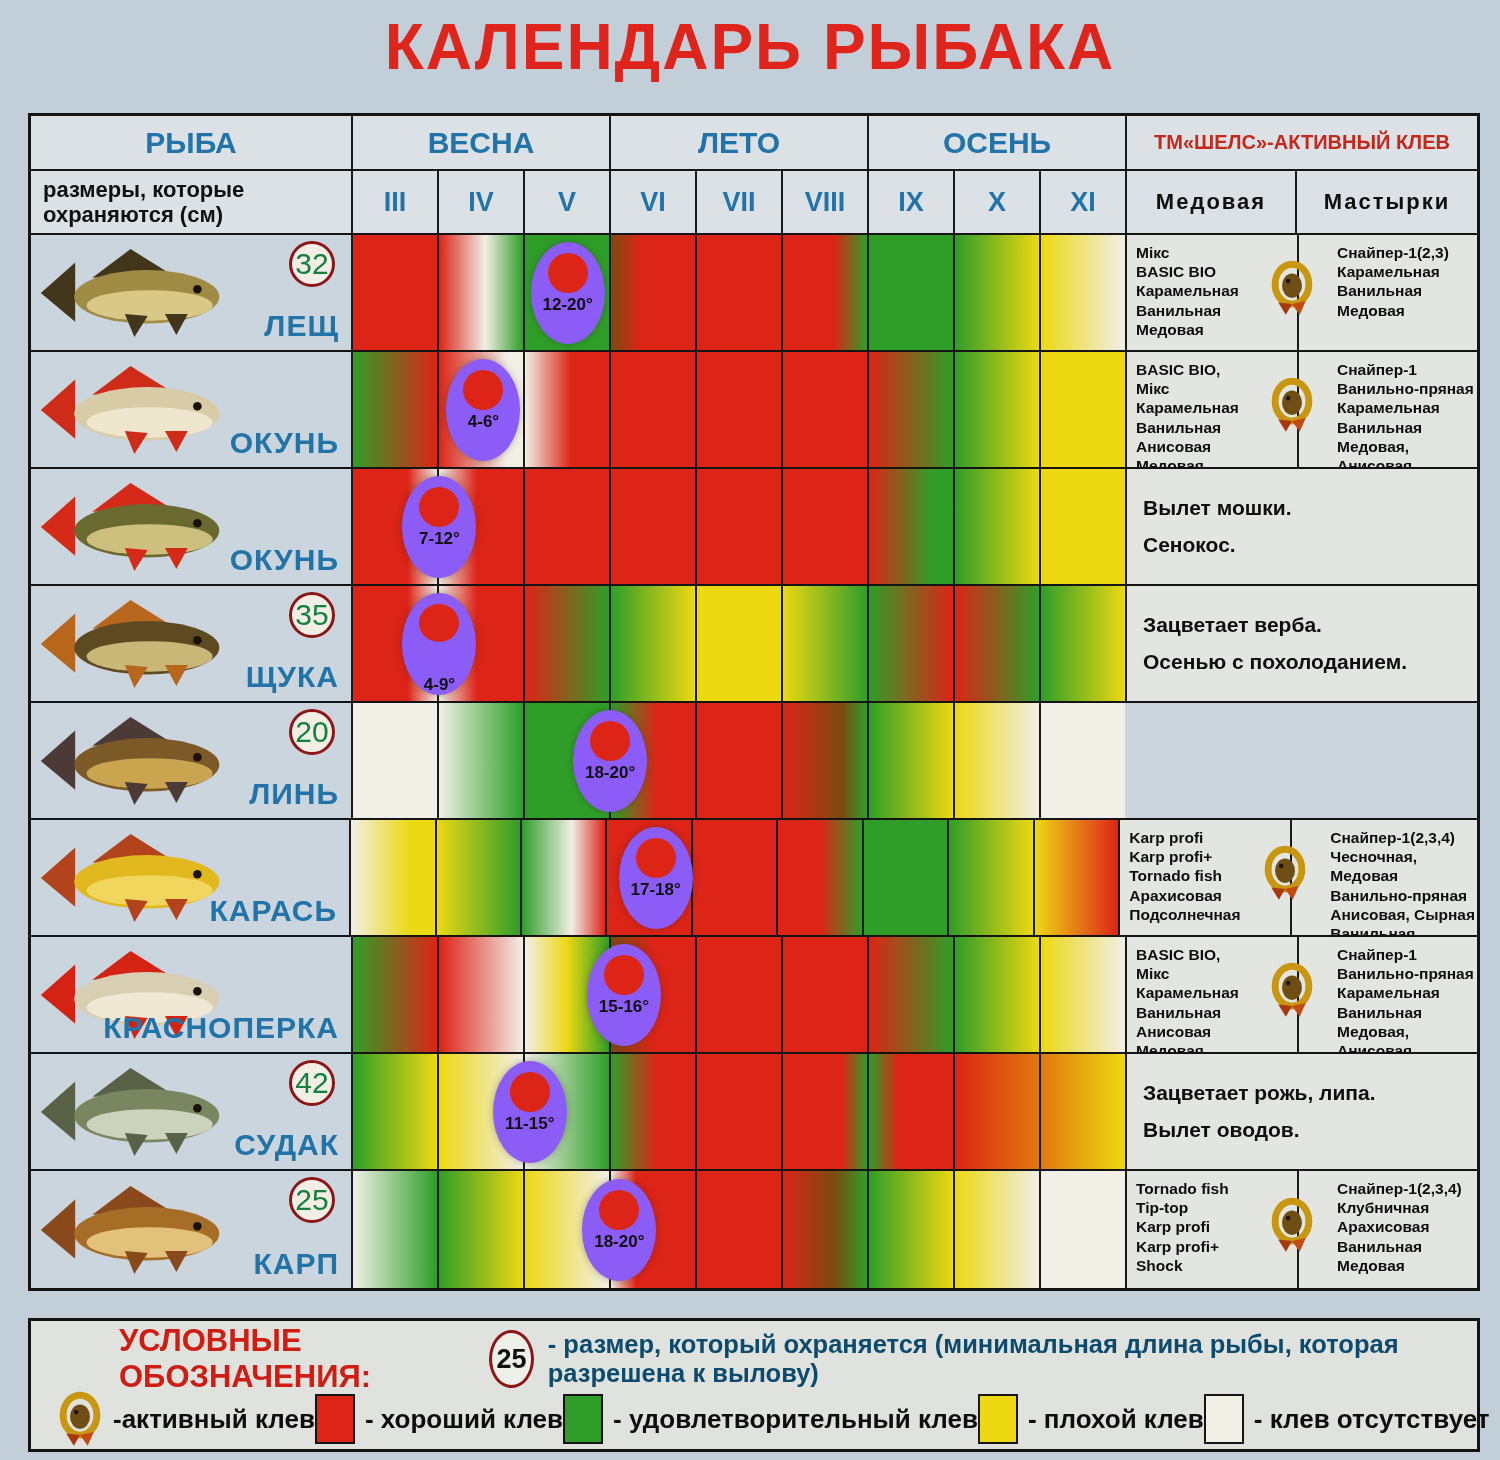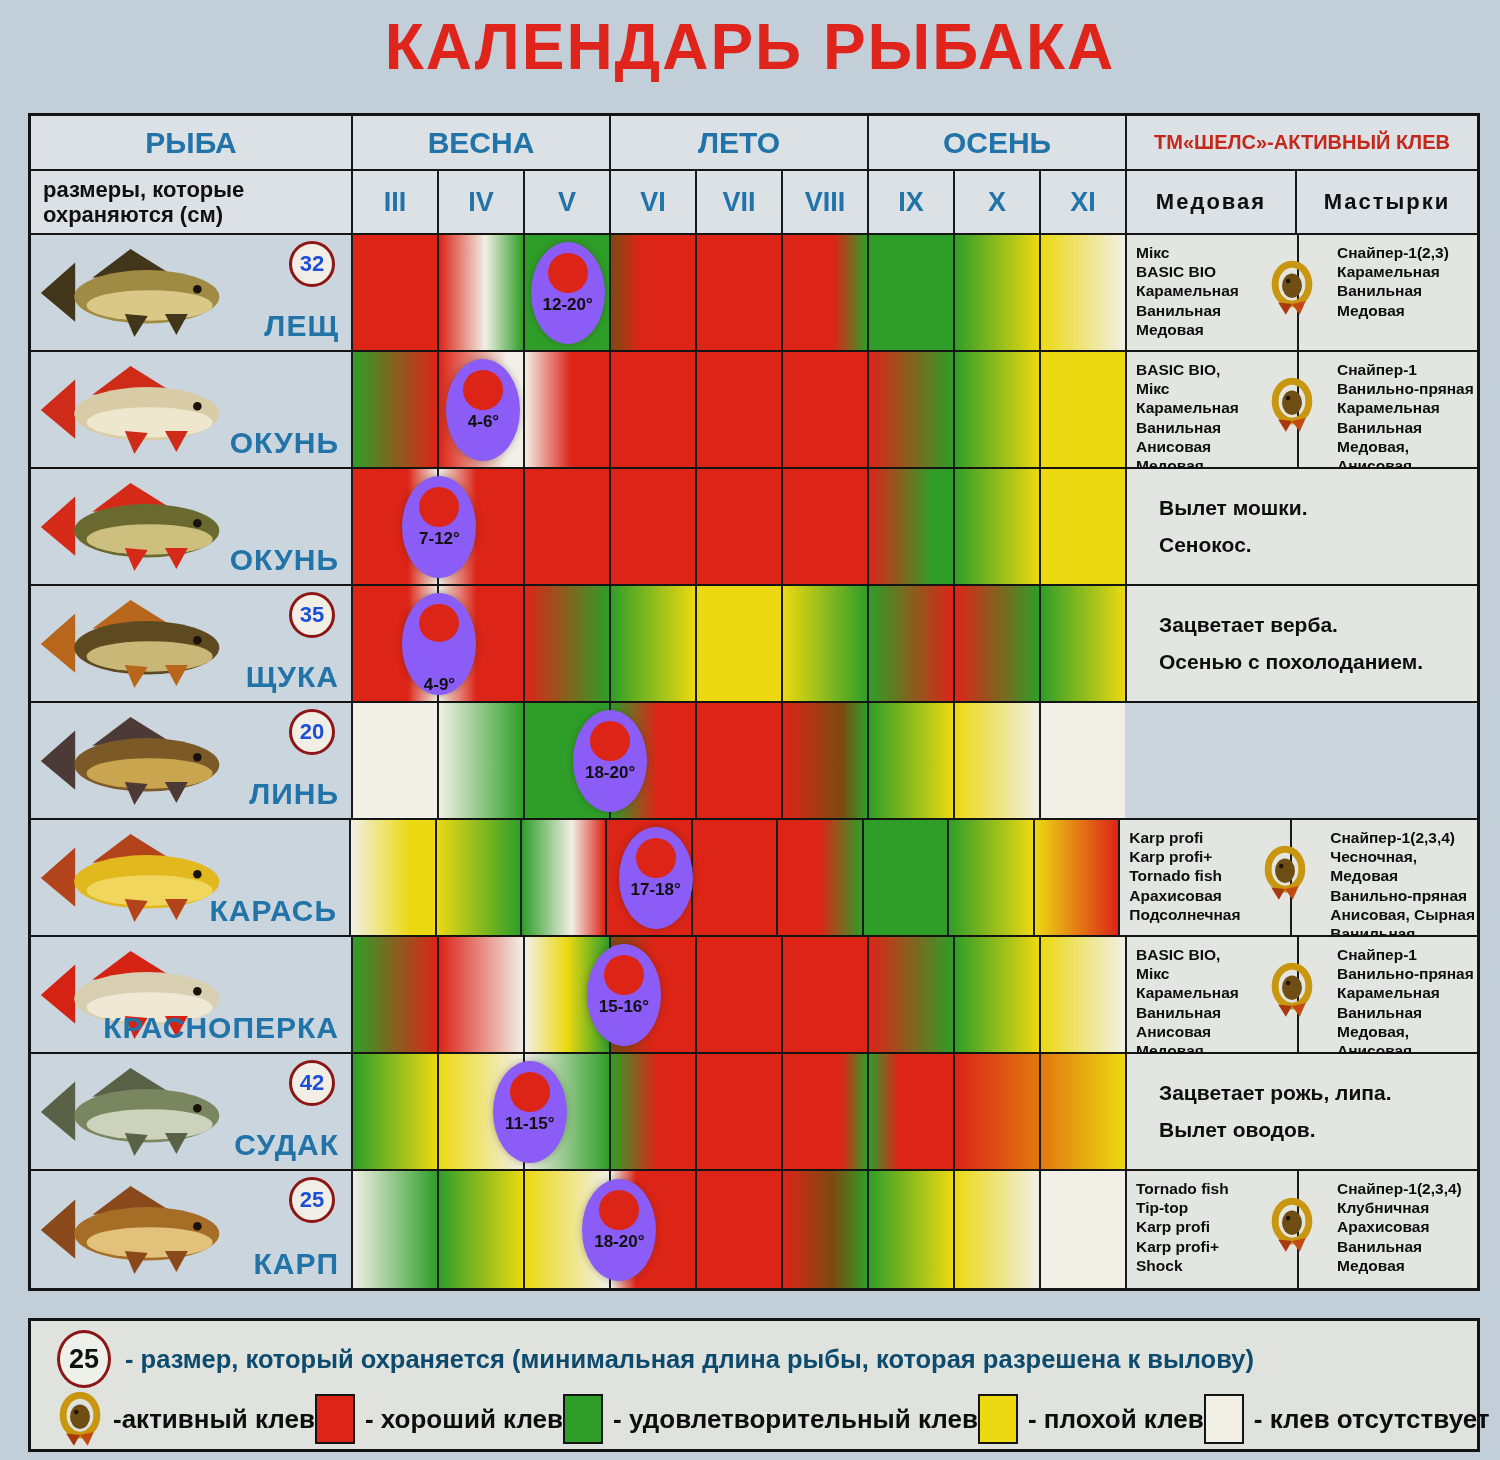--- a/index.html
+++ b/index.html
@@ -19,33 +19,33 @@
   .c-months{width:774px;display:flex}
   .mh{flex:1;display:flex;align-items:center;justify-content:center;font-weight:bold;color:#2173a8;font-size:27px;border-left:2px solid #1a1a1a}
   .mh:first-child{border-left:none}
   .c-ph{width:170px}
   .c-mh2{flex:1}
   .c-ph,.c-mh2{display:flex;align-items:center;justify-content:center;font-weight:bold;font-size:22px;color:#101010;letter-spacing:2px}
   .row{display:flex;height:117px;border-bottom:2px solid #141414;position:relative;background:#cbd5dd}
   .row:last-child{border-bottom:none}
   .fish-cell{width:320px;position:relative;background:#cbd5dd}
   .fish-svg{position:absolute;left:6px;top:50%;transform:translateY(-50%);width:210px;height:96px}
-  .size-badge{position:absolute;top:6px;right:16px;width:46px;height:46px;border:3px solid #8c1515;border-radius:50%;background:#f1eee6;display:flex;align-items:center;justify-content:center;font-size:22px;font-weight:bold;color:#1d4ed8}
+  .size-badge{position:absolute;top:6px;right:16px;width:46px;height:46px;border:3px solid #8c1515;border-radius:50%;background:#f1eee6;display:flex;align-items:center;justify-content:center;font-size:30px;font-weight:normal;color:#15803d}
   .fish-name{position:absolute;right:12px;bottom:7px;font-size:30px;font-weight:bold;color:#2173a8;letter-spacing:1px;white-space:nowrap}
   .month-grid{width:774px;display:flex;position:relative}
   .mcell{flex:1;border-left:2px solid #1a1a1a}
   .mcell:first-child{border-left:none}
   .marker{position:absolute;top:50%;transform:translate(-50%,-50%);width:74px;height:102px;background:#8b5cf6;border-radius:50%;z-index:4;display:flex;flex-direction:column;align-items:center;box-shadow:0 0 7px rgba(40,40,40,.35)}
   .marker .dot{width:40px;height:40px;border-radius:50%;background:#dc2417;margin-top:11px}
   .marker .t{font-size:17px;font-weight:bold;color:#101010;margin-top:2px;white-space:nowrap}
   .right{flex:1;position:relative;background:#e3e5e0;display:flex}
   .privady{width:170px;padding:8px 2px 2px 9px}
   .mastyrki{flex:1;border-left:2px solid #1a1a1a;padding:8px 2px 2px 38px}
   .bait-line{font-weight:bold;font-size:15.5px;line-height:1.24;color:#0e0e0e;white-space:nowrap}
-  .note{flex:1;display:flex;flex-direction:column;justify-content:center;gap:13px;padding-left:32px}
+  .note{flex:1;display:flex;flex-direction:column;justify-content:center;gap:13px;padding-left:16px}
   .note-line{font-weight:bold;font-size:21px;color:#0e0e0e}
   .logo{position:absolute;left:170px;top:50%;transform:translate(-50%,-50%);width:56px;height:68px;z-index:3}
   .legend{position:absolute;left:28px;top:1318px;width:1452px;height:134px;border:3px solid #141414;background:#dfe2dd;padding:6px 22px 4px 26px}
   .lg1{display:flex;align-items:center;gap:14px;height:64px}
   .lg-head{color:#cf1d14;font-weight:bold;font-size:31px;margin-left:62px}
   .lg-badge{width:54px;height:58px;border:3px solid #8c1515;border-radius:50%;background:#eef0ea;display:flex;align-items:center;justify-content:center;font-weight:bold;font-size:27px;color:#111}
   .lg-text{font-weight:bold;font-size:25.5px;color:#0c4a6e}
   .lg2{display:flex;align-items:center;height:56px;justify-content:space-between;padding-right:26px}
   .lg-item{display:flex;align-items:center;gap:10px}
   .lg-item .lab{font-weight:bold;font-size:26px;color:#0e0e0e;white-space:nowrap}
@@ -483,20 +483,21 @@
   <polygon points="12,55 22,71 30,57" fill="#a8380e"></polygon>
   <polygon points="30,57 40,71 48,53" fill="#c24a10"></polygon>
             </svg></div>
         </div>
       </div>
     </div>
 </div>
 
 <div class="legend">
   <div class="lg1">
+    <span class="lg-head">УСЛОВНЫЕ ОБОЗНАЧЕНИЯ:</span>
     <span class="lg-badge">25</span>
     <span class="lg-text">- размер, который охраняется (минимальная длина рыбы, которая разрешена к вылову)</span>
   </div>
   <div class="lg2" id="legend-items">
       <div class="lg-item">
         <svg class="lg-fish" viewBox="0 0 60 72">
   <ellipse cx="30" cy="31" rx="22" ry="26" fill="none" stroke="#c9960f" stroke-width="9"></ellipse>
   <ellipse cx="30" cy="33" rx="13" ry="16" fill="#6e4e14"></ellipse>
   <circle cx="25" cy="27" r="3" fill="#201505"></circle>
   <polygon points="12,55 22,71 30,57" fill="#a8380e"></polygon>

